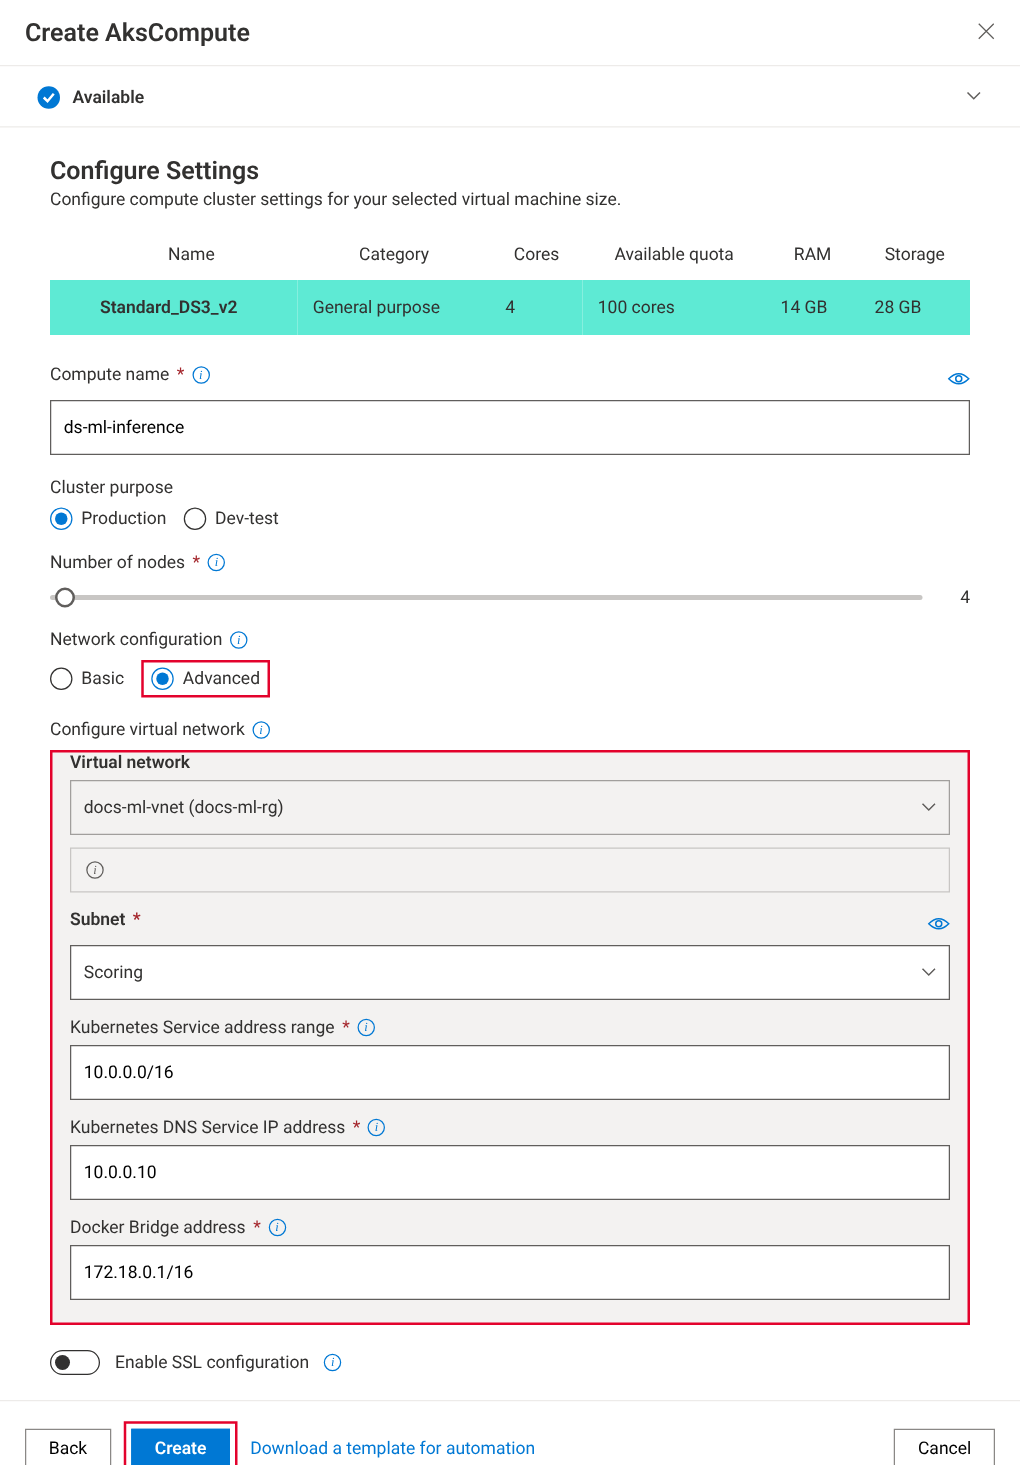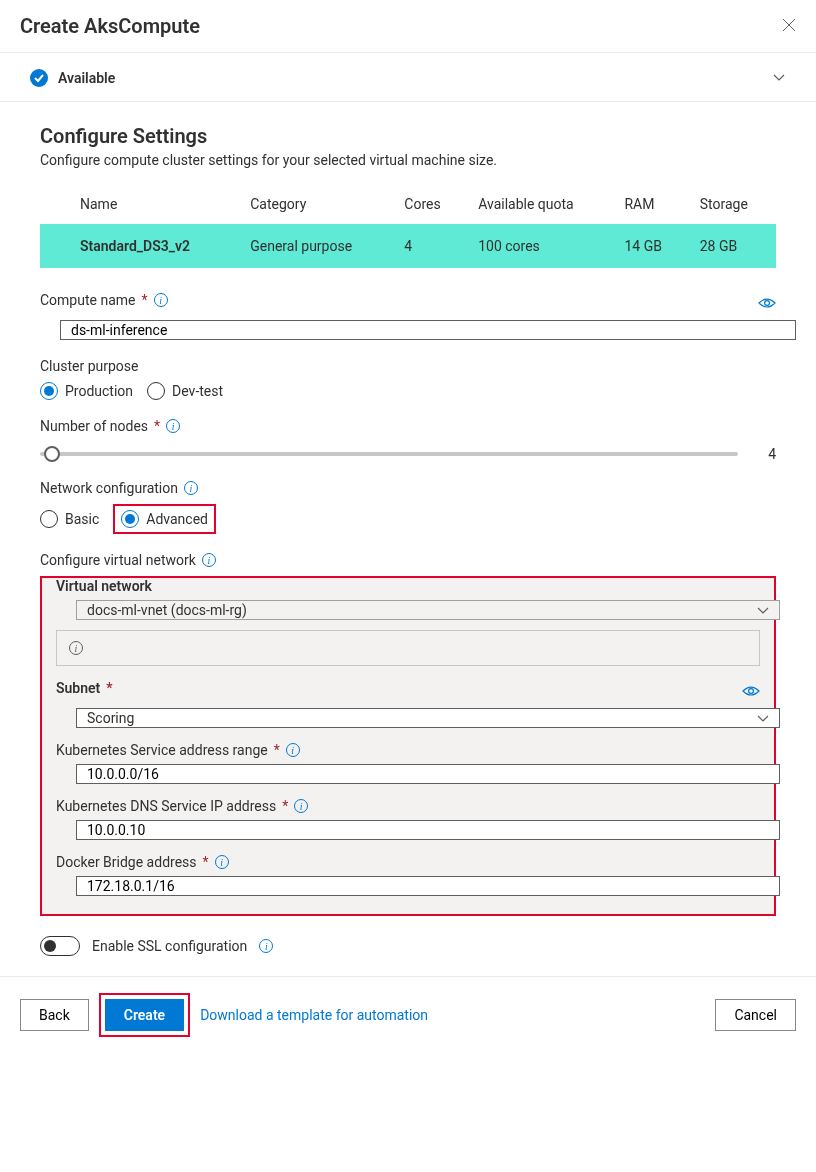--- a/index.html
+++ b/index.html
@@ -37,21 +37,21 @@
     background: #0078d4; display: flex; align-items: center; justify-content: center;
   }
   .check-circle svg { width: 12px; height: 12px; }
   .accordion-title { font-weight: 600; font-size: 14px; }
   .chevron-down { color: #605e5c; }
   .content { padding: 22px 40px 20px 40px; }
   .section-title { font-size: 20px; font-weight: 600; margin-bottom: 4px; }
   .section-sub { font-size: 14px; color: #323130; margin-bottom: 20px; }
   .vm-table { width: 100%; border-collapse: collapse; margin-bottom: 24px; }
   .vm-table th {
-    text-align: left; font-weight: 400; font-size: 14px;
+    text-align: center; font-weight: 400; font-size: 14px;
     padding: 8px 12px 12px 12px; color: #323130;
   }
   .vm-table td {
     background: #5eead4; padding: 14px 12px; font-size: 14px;
   }
   .vm-table th:first-child, .vm-table td:first-child { padding-left: 40px; }
   .vm-table td.bold { font-weight: 600; }
   .field-label {
     font-size: 14px; font-weight: 400; margin-bottom: 6px;
     display: flex; align-items: center; gap: 6px;
@@ -62,23 +62,23 @@
     display: inline-flex; align-items: center; justify-content: center;
     font-size: 10px; color: #0078d4; font-style: italic; font-family: Georgia, serif;
     cursor: default;
   }
   .eye-icon {
     color: #0078d4; font-size: 16px;
     cursor: default;
   }
   .label-row { display: flex; justify-content: space-between; align-items: center; margin-bottom: 6px; }
   input[type="text"], .select-box {
-    width: 100%; height: 20px; padding: 0 10px;
+    width: 100%; height: 44px; padding: 0 10px;
     border: 1px solid #605e5c; font-size: 14px;
-    font-family: inherit; background: #fff; margin-left: 20px;
+    font-family: inherit; background: #fff;
   }
   .select-box {
     display: flex; align-items: center; justify-content: space-between;
     color: #323130; cursor: pointer;
   }
   .select-box.disabled { border-color: #a19f9d; background: #f3f2f1; color: #323130; }
   .field-group { margin-bottom: 18px; }
   .radio-row { display: flex; gap: 14px; align-items: center; margin-top: 8px; }
   .radio-opt { display: flex; align-items: center; gap: 7px; cursor: pointer; }
   .radio-circle {

